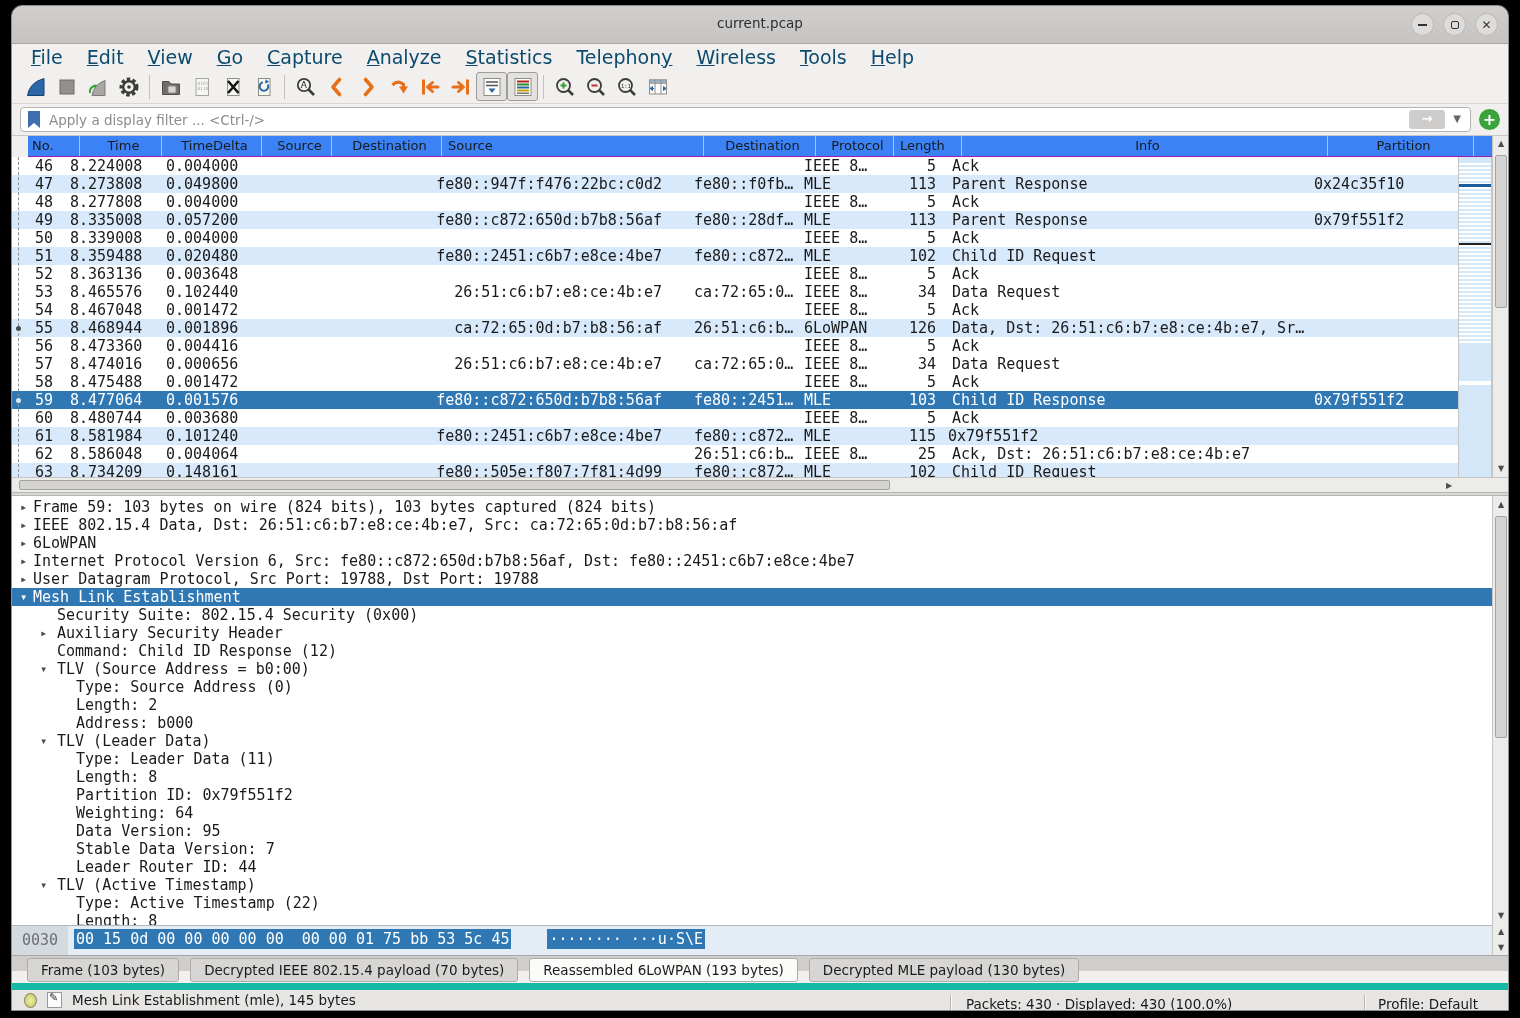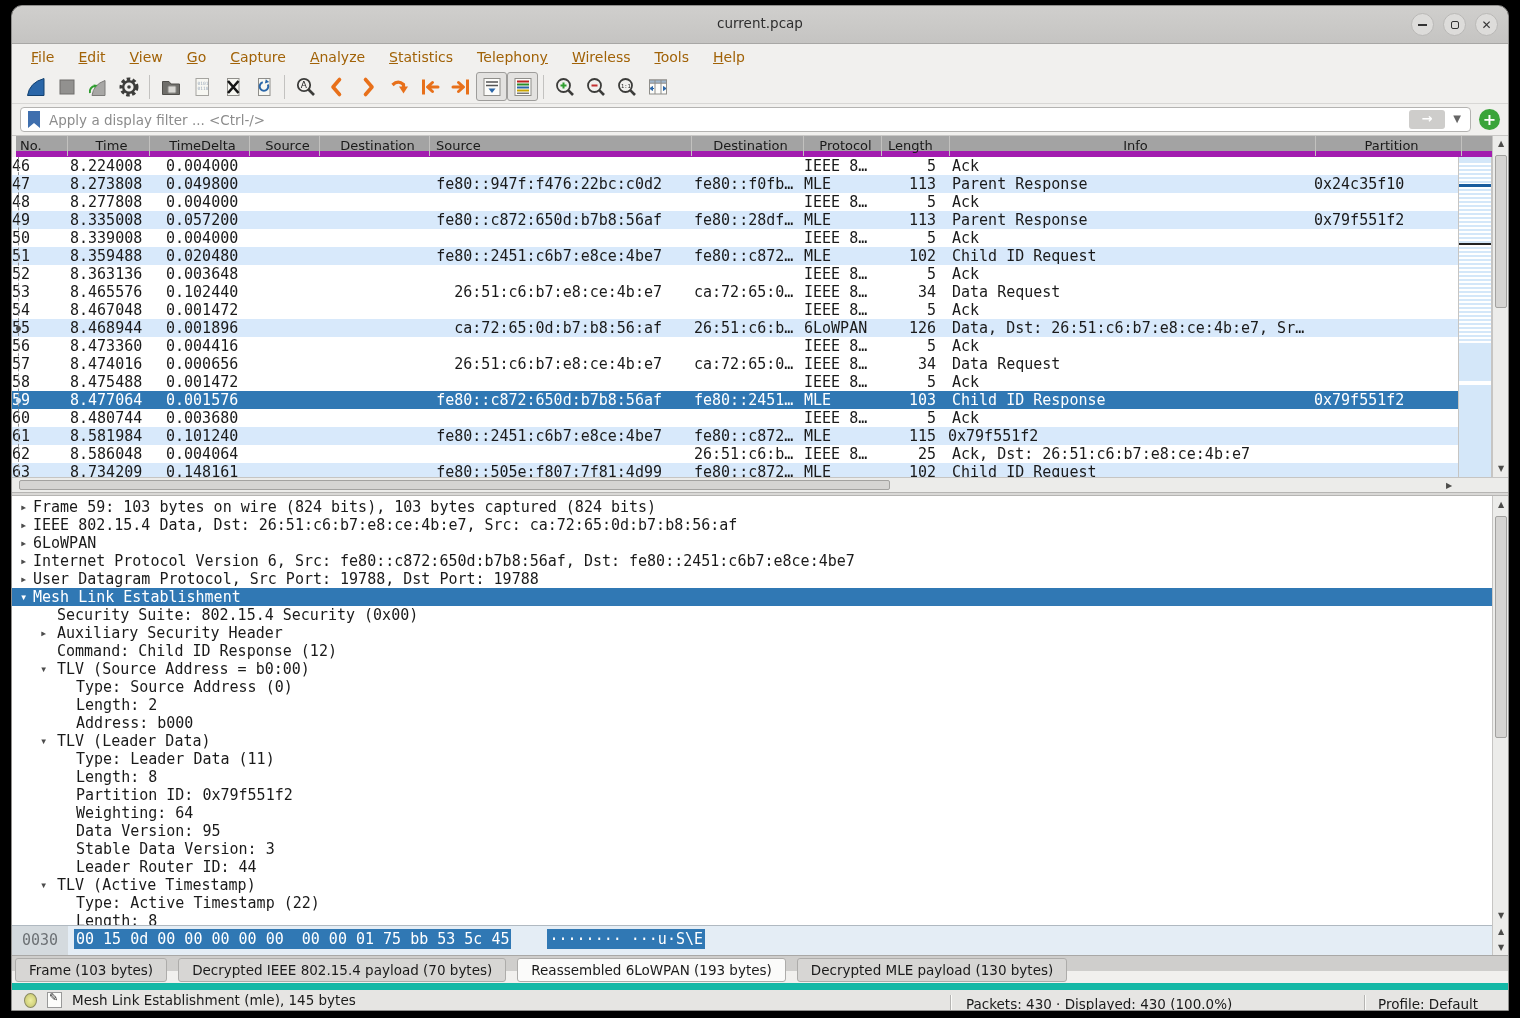--- a/index.html
+++ b/index.html
@@ -11,45 +11,45 @@
   .titlebar{position:absolute;left:0;top:0;right:0;height:38px;
     background:linear-gradient(#d0cfcd,#c5c4c2);border-bottom:1px solid #a8a7a5}
   .title{position:absolute;left:0;right:0;top:9px;text-align:center;font-size:13.5px;font-weight:normal;color:#2e2e2e}
   .wctrls{position:absolute;right:10px;top:7px;display:flex;gap:9px}
   .wbtn{width:23px;height:23px;border-radius:50%;background:#dddcda;border:1px solid #b9b8b6;
     display:flex;align-items:center;justify-content:center;font-size:12px;color:#333}
   .wbtn .bar{width:9px;height:2px;background:#333}
   .wbtn .sq{width:8px;height:8px;border:1.6px solid #333;border-radius:2px}
   
   .menubar{position:absolute;left:0;top:38px;right:0;height:26px;background:#f1f0ee;display:flex;align-items:center;padding-left:7px}
-  .mitem{padding:2px 12px;font-size:14px;color:#a16207}
+  .mitem{padding:2px 12px;font-size:19px;color:#0c4a6e}
   .mn{text-decoration:underline}
   
   .toolbar{position:absolute;left:0;top:64px;right:0;height:34px;background:#f1f0ee;display:flex;align-items:center;padding-left:8px;border-bottom:1px solid #d8d7d5}
   .tbtn{width:31px;height:29px;display:flex;align-items:center;justify-content:center;border-radius:3px;flex:none}
   .tbtn.pressed{border:1px solid #9e9d9b;background:#e3e2e0}
   .tsep{width:1px;height:24px;background:#c3c2c0;margin:0 5px;flex:none}
   
   .filterbar{position:absolute;left:0;top:98px;right:0;height:32px;background:#f1f0ee;display:flex;align-items:center;padding:0 8px;border-bottom:1px solid #c9c8c6}
   .fwrap{position:relative;flex:1;height:25px}
   .finput{width:100%;height:25px;border:1px solid #b4b3b1;border-radius:4px;background:#fff;
     padding:0 64px 0 28px;font-size:13.5px;color:#333;font-family:"DejaVu Sans",sans-serif}
   .finput::placeholder{color:#8c8c8c}
   .bmark{position:absolute;left:8px;top:4px;width:12px;height:17px;background:#3f6fae;
     clip-path:polygon(0 0,100% 0,100% 100%,50% 70%,0 100%)}
   .fapply{position:absolute;right:26px;top:3px;width:36px;height:19px;background:#cecdcb;border-radius:3px;
     color:#fff;font-size:13px;text-align:center;line-height:18px;font-weight:bold}
   .fcaret{position:absolute;right:10px;top:6px;font-size:10px;color:#666}
   .fplus{width:21px;height:21px;border-radius:50%;background:#3aa43a;color:#fff;font-size:16px;font-weight:bold;
     display:flex;align-items:center;justify-content:center;margin-left:8px;flex:none}
   
-  .plheader{position:absolute;left:4px;top:130px;width:1480px;height:21px;background:#a3a3a3;display:flex;
-    border-bottom:6px solid #a21caf;font-size:13px}
+  .plheader{position:absolute;left:16px;top:130px;width:1480px;height:21px;background:#3b82f6;display:flex;
+    border-bottom:1px solid #a21caf;font-size:13px}
   .cell{flex:none;overflow:hidden;white-space:pre}
-  .c-no{width:52px;text-align:left;padding-right:11px}
+  .c-no{width:52px;text-align:right;padding-right:11px}
   .c-time{width:82px;padding-left:6px}
   .c-delta{width:100px;padding-left:20px}
   .c-src_hw{width:70px}
   .c-dst_hw{width:110px}
   .c-src{width:262px;text-align:right;padding-right:26px}
   .c-dst{width:112px;padding-left:6px}
   .c-proto{width:78px;padding-left:4px}
   .c-len{width:68px;text-align:right;padding-right:10px}
   .c-info{width:366px;padding-left:6px}
   .c-part{width:146px;padding-left:2px}
@@ -87,21 +87,21 @@
   .dline.sel{background:#3078b4;color:#fff}
   .dline.sel .tri{color:#fff}
   
   .hexpane{position:absolute;left:0;top:919px;width:1480px;height:46px;background:#e4edf5;border-top:1px solid #b0b9c1;overflow:hidden}
   .hexoff{position:absolute;left:0;top:0;bottom:0;width:56px;background:#d4dade;color:#6d7175;
     font-family:"DejaVu Sans Mono",monospace;font-size:15px;line-height:28px;padding-left:10px}
   .hexline{position:absolute;left:62px;top:4px;font-family:"DejaVu Sans Mono",monospace;font-size:15px;white-space:pre}
   .hl{background:#3078b4;color:#fff;padding:1px 2px}
   .ascii{margin-left:36px}
   
-  .bytetabs{position:absolute;left:0;top:949px;right:0;height:16px;background:#cfcecc;display:flex;gap:11px;padding-left:3px;border-top:1px solid #a9a8a6}
+  .bytetabs{position:absolute;left:0;top:949px;right:0;height:16px;background:#cfcecc;display:flex;gap:11px;padding-left:15px;border-top:1px solid #a9a8a6}
   .btab{height:24px;margin-top:2px;padding:3px 13px 0;font-size:13.5px;background:#d7d6d4;border:1px solid #adacaa;border-radius:3px;color:#1a1a1a;white-space:nowrap}
   .btab.active{background:#fbfbfa}
   
   .statusbar{position:absolute;left:0;top:977px;right:0;height:27px;background:#e6e5e3;border-top:7px solid #14b8a6;font-size:13.5px}
   .sleft{position:absolute;left:12px;top:0;height:100%;display:flex;align-items:center;gap:10px}
   .expert{width:13px;height:15px;border-radius:50%;background:radial-gradient(#eeeea0,#c2c26a);border:1px solid #8a8a62}
   .comment{width:15px;height:16px;background:#fdfdfb;border:1px solid #999;position:relative}
   .comment::after{content:"\270E";position:absolute;left:1px;top:-2px;font-size:11px;color:#333}
   .sgroove{position:absolute;top:5px;width:2px;height:17px;border-left:1px solid #b5b4b2;border-right:1px solid #fbfbf9}
   .scenter{position:absolute;left:954px;top:6px}
@@ -582,21 +582,21 @@
       <div class="dline"><span class="tri p1">▾</span><span class="txt i1">TLV (Source Address = b0:00)</span></div>
       <div class="dline"><span class="txt i2">Type: Source Address (0)</span></div>
       <div class="dline"><span class="txt i2">Length: 2</span></div>
       <div class="dline"><span class="txt i2">Address: b000</span></div>
       <div class="dline"><span class="tri p1">▾</span><span class="txt i1">TLV (Leader Data)</span></div>
       <div class="dline"><span class="txt i2">Type: Leader Data (11)</span></div>
       <div class="dline"><span class="txt i2">Length: 8</span></div>
       <div class="dline"><span class="txt i2">Partition ID: 0x79f551f2</span></div>
       <div class="dline"><span class="txt i2">Weighting: 64</span></div>
       <div class="dline"><span class="txt i2">Data Version: 95</span></div>
-      <div class="dline"><span class="txt i2">Stable Data Version: 3</span></div>
+      <div class="dline"><span class="txt i2">Stable Data Version: 7</span></div>
       <div class="dline"><span class="txt i2">Leader Router ID: 44</span></div>
       <div class="dline"><span class="tri p1">▾</span><span class="txt i1">TLV (Active Timestamp)</span></div>
       <div class="dline"><span class="txt i2">Type: Active Timestamp (22)</span></div>
       <div class="dline"><span class="txt i2">Length: 8</span></div>
     </div>
 
   <div class="vsb" style="left:1480px;top:490px;height:429px">
     <div class="sbarrow" style="top:2px">▲</div>
     <div class="vthumb" style="top:20px;height:222px"></div>
     <div class="sbarrow" style="bottom:2px">▼</div>

